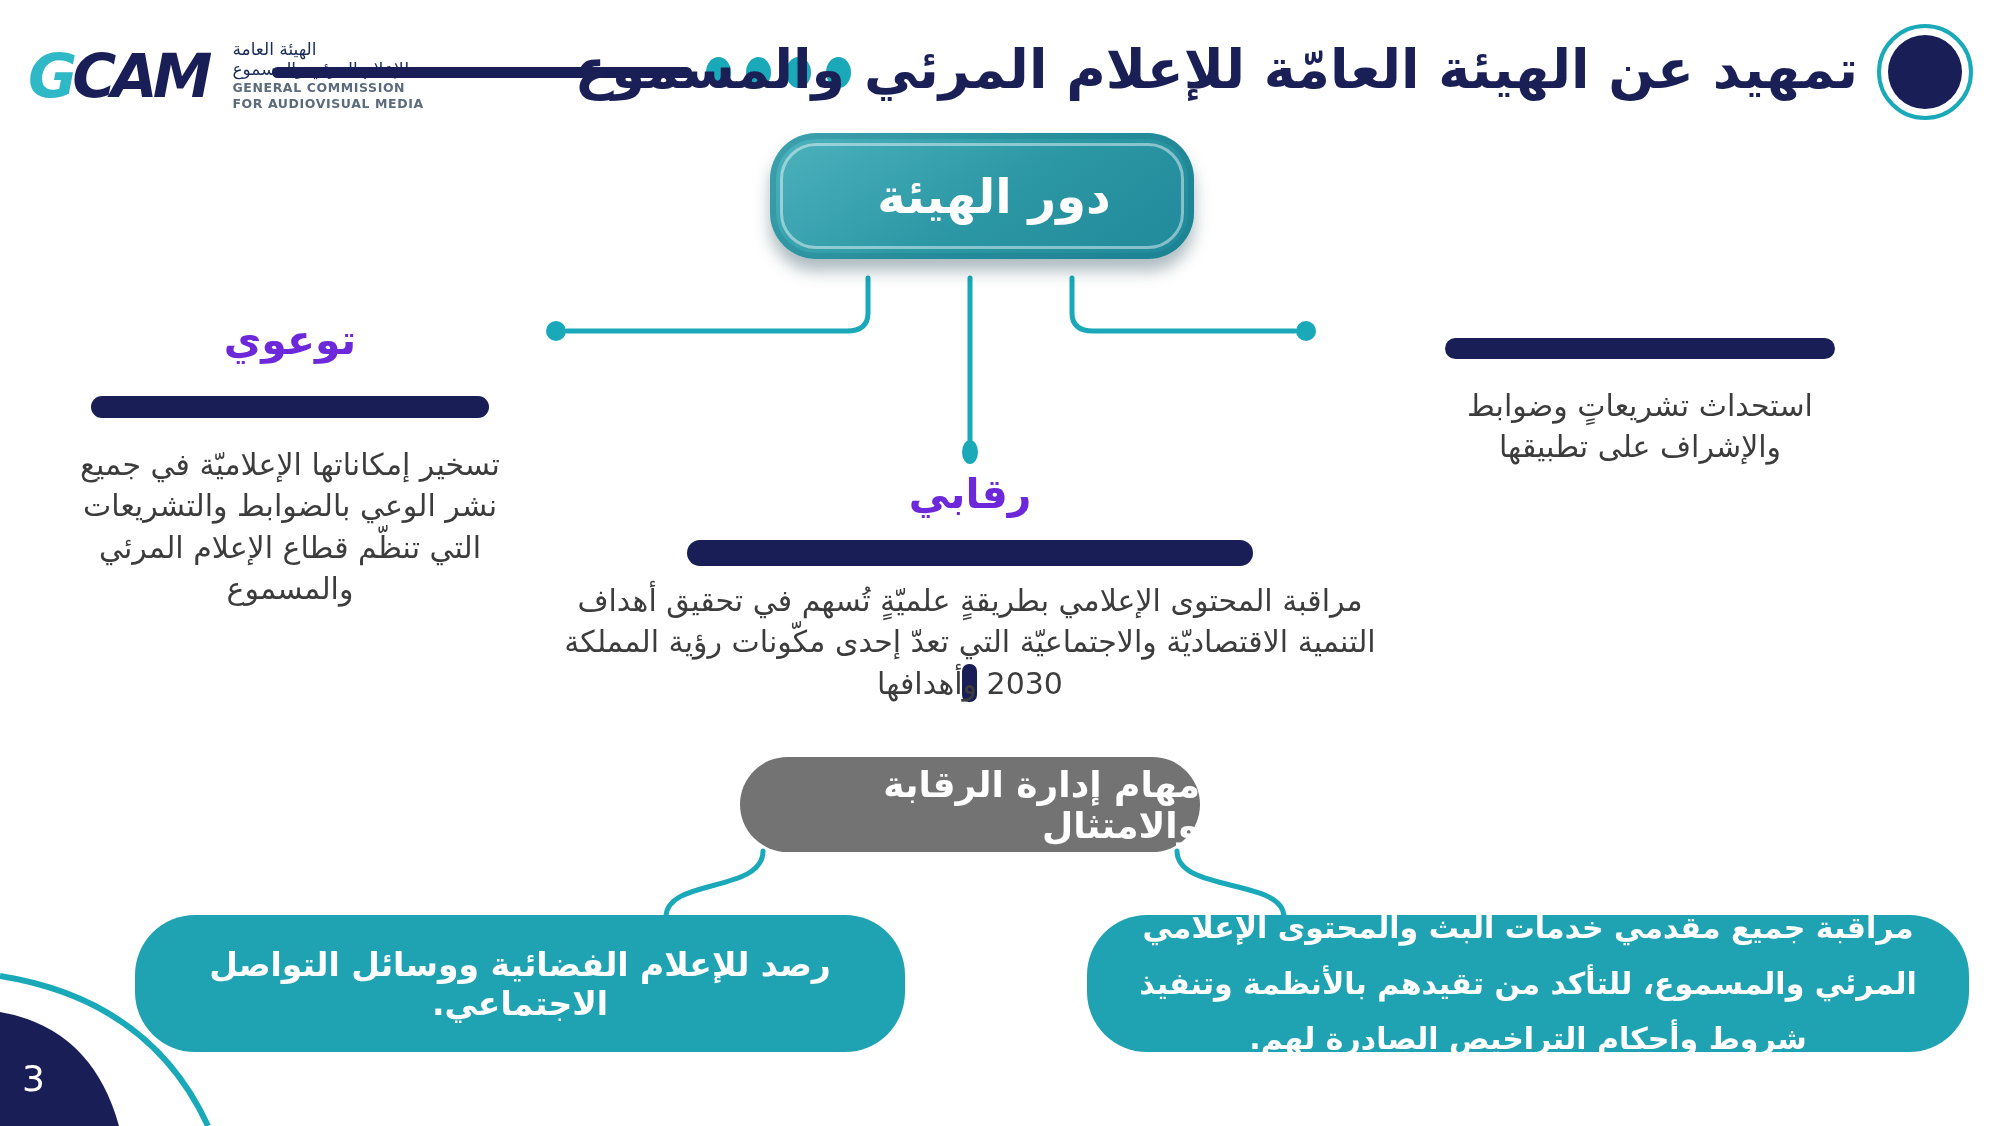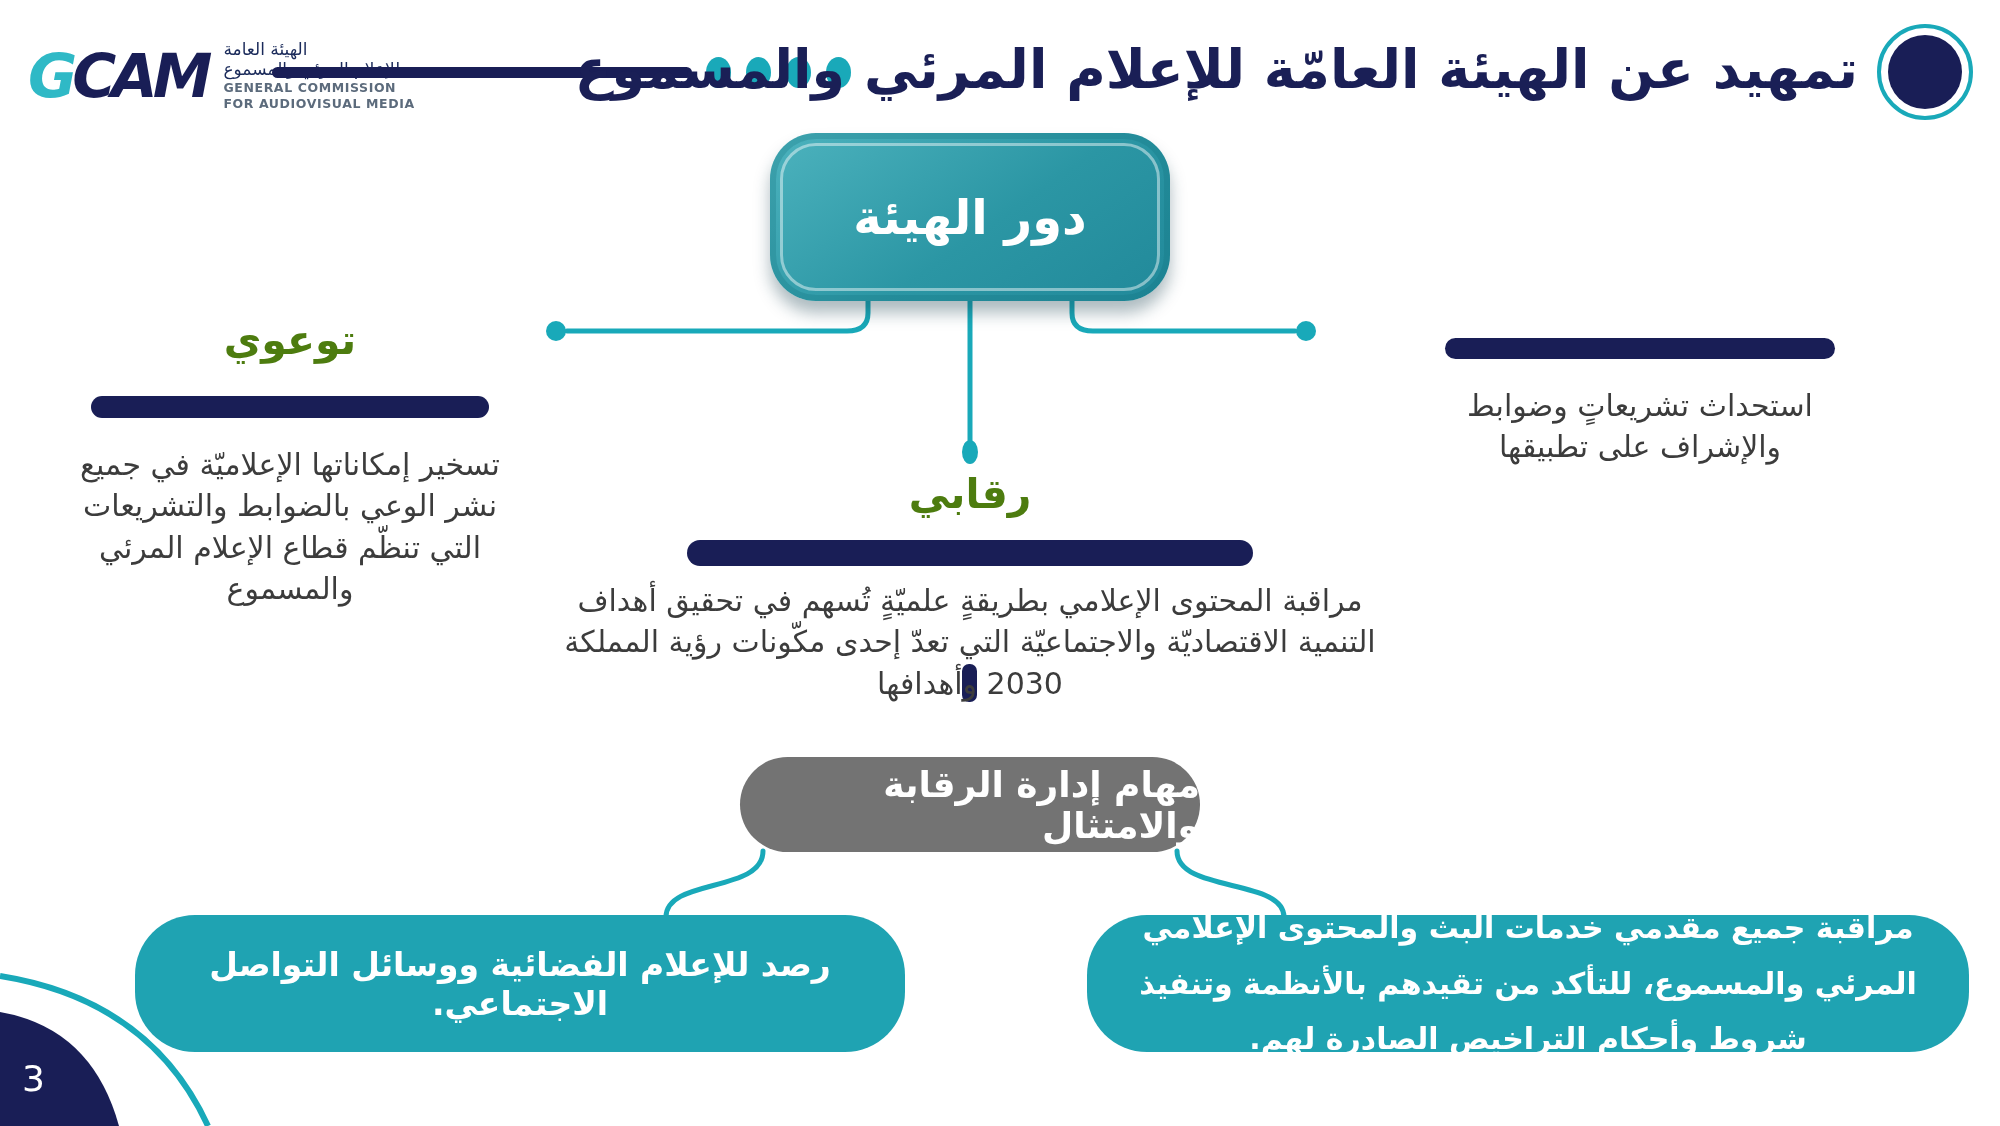--- a/index.html
+++ b/index.html
@@ -12,46 +12,46 @@
   .title-bullet-ring{position:absolute;left:1877px;top:24px;width:96px;height:96px;
                border:4px solid #19a9b9;border-radius:50%;box-sizing:border-box;}
   .title-bullet{position:absolute;left:1888px;top:35px;width:74px;height:74px;
                background:#191e56;border-radius:50%;}
   .header-rule{position:absolute;left:272px;top:67px;width:420px;height:11px;
                background:#191e56;border-radius:6px;}
   .header-dots{position:absolute;left:706px;top:57px;display:flex;gap:15px;}
   .header-dots .dot{width:25px;height:31px;background:#19a9b9;border-radius:50%;}
 
   
-  .logo{position:absolute;left:28px;top:40px;display:flex;align-items:center;gap:16px;}
+  .logo{position:absolute;left:28px;top:40px;display:flex;align-items:center;gap:25px;}
   .logo-mark{font-size:60px;font-weight:800;font-style:italic;letter-spacing:-5px;
              color:#191e56;line-height:1;}
   .logo-mark .g{color:#2fb9c6;}
   .logo-text{display:flex;flex-direction:column;line-height:1.15;}
   .logo-ar{direction:rtl;text-align:left;color:#1a2a5a;font-size:17px;font-weight:normal;}
   .logo-en{color:#5c6b7c;font-size:12.5px;font-weight:bold;letter-spacing:.6px;margin-top:2px;}
 
   
-  .root-box{position:absolute;left:770px;top:133px;width:400px;height:168px;border-radius:46px;
+  .root-box{position:absolute;left:770px;top:133px;width:400px;height:126px;border-radius:46px;
             background:linear-gradient(145deg,#4db3be 0%,#2b96a4 55%,#21899a 100%);
             box-shadow:0 12px 16px rgba(20,60,75,.35), inset 0 0 0 6px rgba(16,110,122,.25);
-            display:flex;align-items:center;justify-content:center;}
+            display:flex;align-items:center;justify-content:center;padding-left:24px;}
   .root-box::before{content:"";position:absolute;inset:10px;border:3px solid rgba(255,255,255,.45);
             border-radius:36px;pointer-events:none;}
   .root-label{color:#fff;font-size:48px;font-weight:bold;direction:rtl;}
 
   
   svg.connectors{position:absolute;left:0;top:0;}
   .tealline{stroke:#19a9b9;stroke-width:5;fill:none;stroke-linecap:round;}
   .tealfill{fill:#19a9b9;}
   .navyfill{fill:#191e56;}
 
   
   .branch{position:absolute;text-align:center;direction:rtl;}
-  .branch-heading{color:#4d7c0f;font-size:41px;font-weight:600;}
+  .branch-heading{color:#6d28d9;font-size:41px;font-weight:600;}
   .branch-bar{background:#191e56;border-radius:13px;margin:0 auto;}
   .branch-body{color:#3c3c3c;font-size:30px;line-height:1.38;}
 
   .branch-left{left:68px;top:316px;width:444px;}
   .branch-left .branch-bar{width:398px;height:22px;margin-top:32px;}
   .branch-left .branch-body{margin-top:26px;}
 
   .branch-right{left:1430px;top:312px;width:420px;}
   .branch-right .branch-bar{width:390px;height:21px;margin-top:26px;}
   .branch-right .branch-body{margin-top:26px;}

